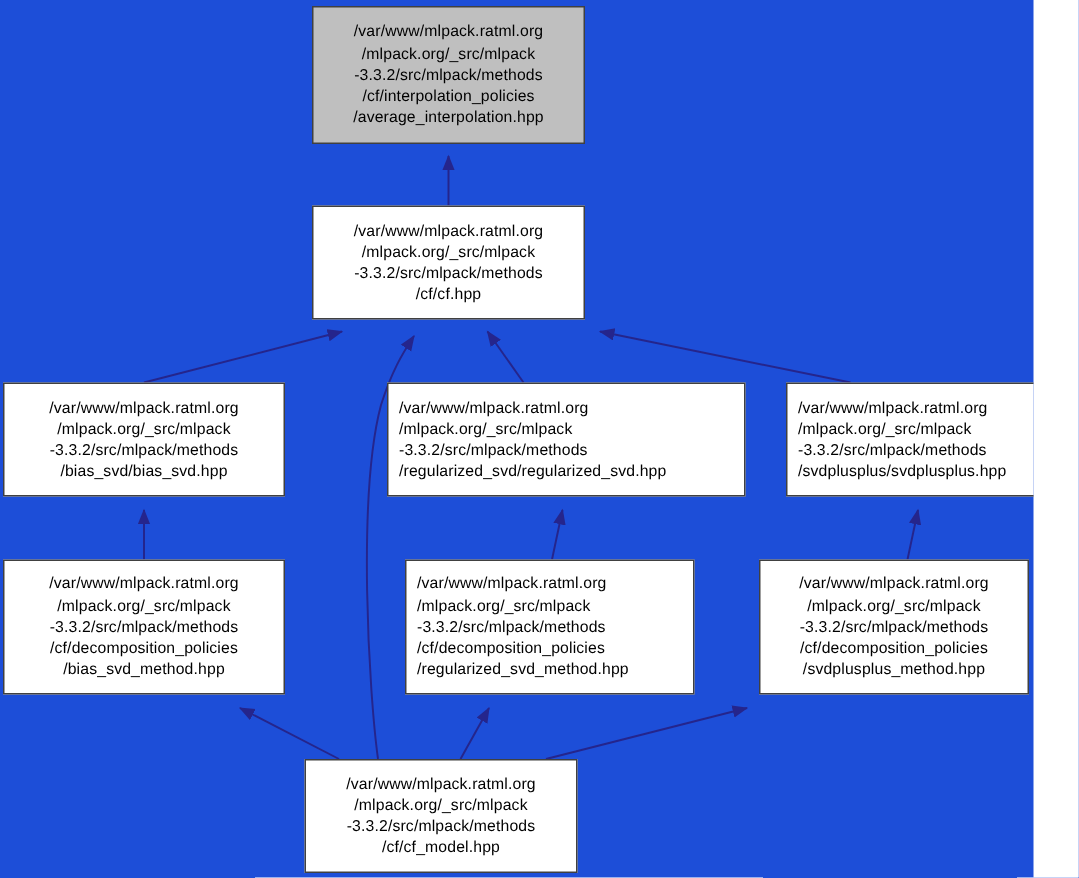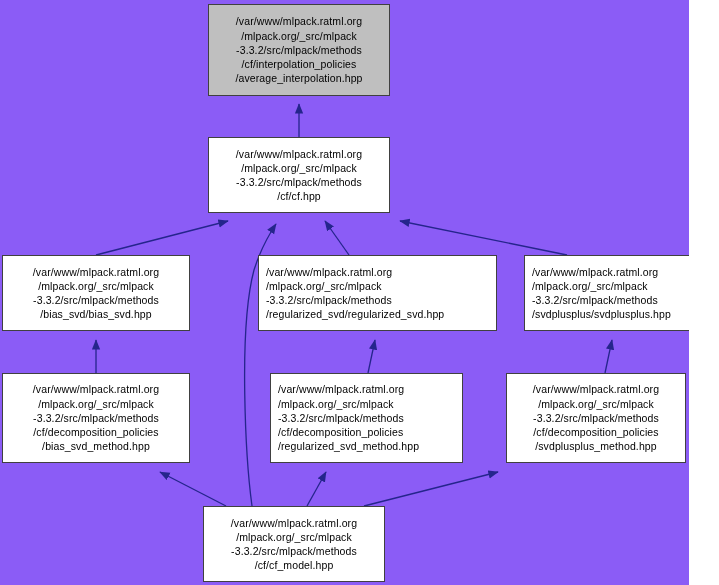--- a/index.html
+++ b/index.html
@@ -4,21 +4,21 @@
 <style>
   html, body {
     margin: 0;
     padding: 0;
     background: #ffffff;
   }
   #graph {
     position: relative;
     width: 689px;
     height: 585px;
-    background: #8b5cf6;
+    background: #1d4ed8;
     font-family: "Liberation Sans", sans-serif;
     overflow: hidden;
   }
   #edge-layer {
     position: absolute;
     left: 0;
     top: 0;
     width: 719px;
     height: 585px;
     pointer-events: none;

